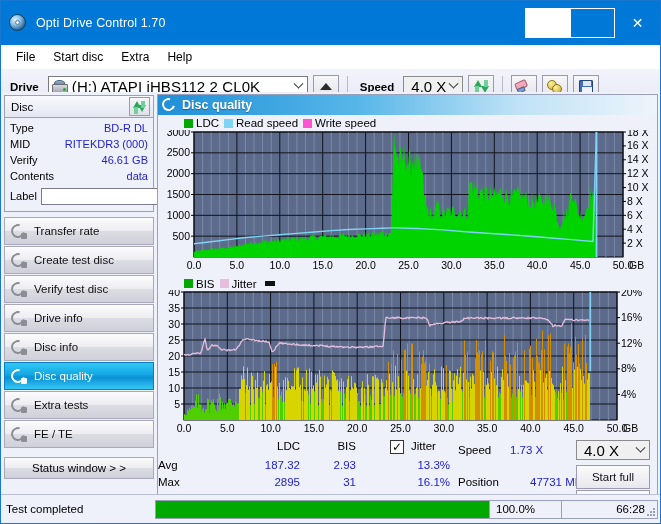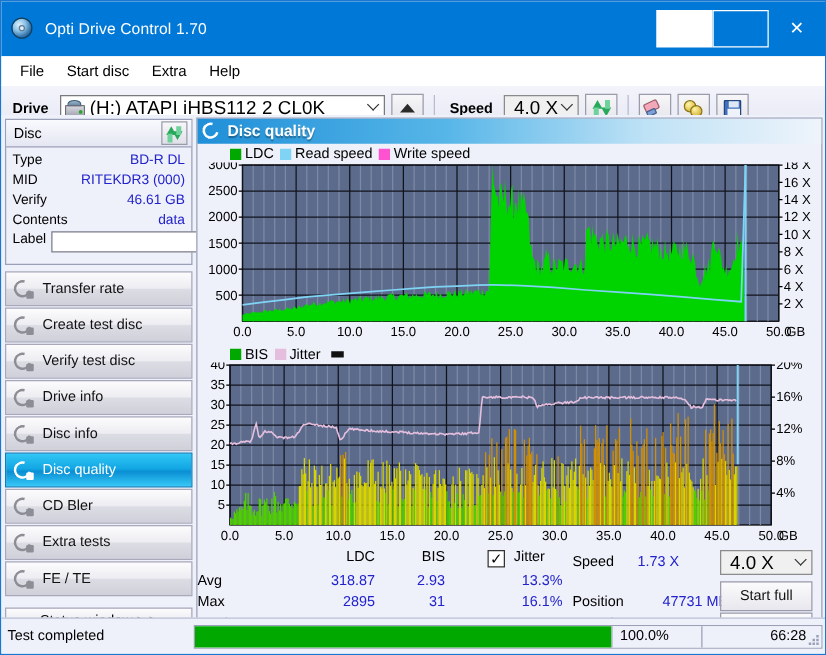--- a/index.html
+++ b/index.html
@@ -148,21 +148,21 @@
     height: 22px; display: flex; align-items: center;
     background: linear-gradient(#f9fafe,#e4e6f2);
     border-bottom: 1px solid #9aa0b8;
     padding: 0 3px;
   }
   #disc-head .t { font-weight: normal; font-size: 11.5px; flex: 1 1 auto; padding-left: 3px;}
   #disc-rows { padding: 2px 5px 4px 5px; }
   .drow { display: flex; justify-content: space-between; align-items: center; height: 16px; font-size: 11px; }
   .drow .k { color: #000; }
   .drow .v { color: #2222cc; }
-  #label-row { display: flex; height: 22px; margin-top: 1px; gap: 4px;}
+  #label-row { display: flex; align-items: center; height: 22px; margin-top: 1px; gap: 4px;}
   #label-row .k { font-size: 11px; }
   #label-input { flex: 1 1 auto; height: 17px; background: #fff; border: 1px solid #7a7a8a; }
   .sm-btn { width: 21px; height: 19px; background: linear-gradient(#f7f7f9,#e0e0e8); border: 1px solid #9b9bab; display:flex; align-items:center; justify-content:center;}
   .cd-icon { width: 14px; height: 14px; border-radius: 50%; background: radial-gradient(circle at 38% 32%, #ffffe0 0%, #eee79a 40%, #c9bf56 75%, #9c9440 100%); border: 1px solid #7c7433; position: relative;}
   .cd-icon::after { content:""; position:absolute; left:5px; top:5px; width:4px; height:4px; border-radius:50%; background:#f2f0e2; border:1px solid #8d8650;}
 
   
   #nav { margin-top: 5px; }
   .navbtn {
     height: 28px; margin-bottom: 1px;
@@ -400,27 +400,20 @@
               <i class="tick"></i>
             </span>
           <span>Disc info</span>
           </div>
         <div class="navbtn active">
           <span class="nav-icon">
               <i class="ring"></i>
               <i class="tick"></i>
             </span>
           <span>Disc quality</span>
-          </div>
-        <div class="navbtn">
-          <span class="nav-icon">
-              <i class="ring"></i>
-              <i class="tick"></i>
-            </span>
-          <span>CD Bler</span>
           </div>
         <div class="navbtn">
           <span class="nav-icon">
               <i class="ring"></i>
               <i class="tick"></i>
             </span>
           <span>Extra tests</span>
           </div>
         <div class="navbtn">
           <span class="nav-icon">
@@ -1093,21 +1086,21 @@
         <div id="stats">
           <div class="col-hdr" style="left:82px;top:2px;width:60px;text-align:right">LDC</div>
           <div class="col-hdr" style="left:148px;top:2px;width:50px;text-align:right">BIS</div>
 
           <div id="jitter-check" style="left:232px;top:2px">
               <span class="mk">✓</span>
             </div>
           <div class="col-hdr" style="left:253px;top:2px">Jitter</div>
 
           <div class="rlbl" style="left:0px;top:21px">Avg</div>
-          <div class="val" style="left:82px;top:21px;width:60px">318.87</div>
+          <div class="val" style="left:82px;top:21px;width:60px">187.32</div>
           <div class="val" style="left:148px;top:21px;width:50px">2.93</div>
           <div class="val" style="left:232px;top:21px;width:60px">13.3%</div>
 
           <div class="rlbl" style="left:0px;top:38px">Max</div>
           <div class="val" style="left:82px;top:38px;width:60px">2895</div>
           <div class="val" style="left:148px;top:38px;width:50px">31</div>
           <div class="val" style="left:232px;top:38px;width:60px">16.1%</div>
 
           <div class="rlbl" style="left:0px;top:55px">Total</div>
           <div class="val" style="left:52px;top:55px;width:90px">328143031</div>

